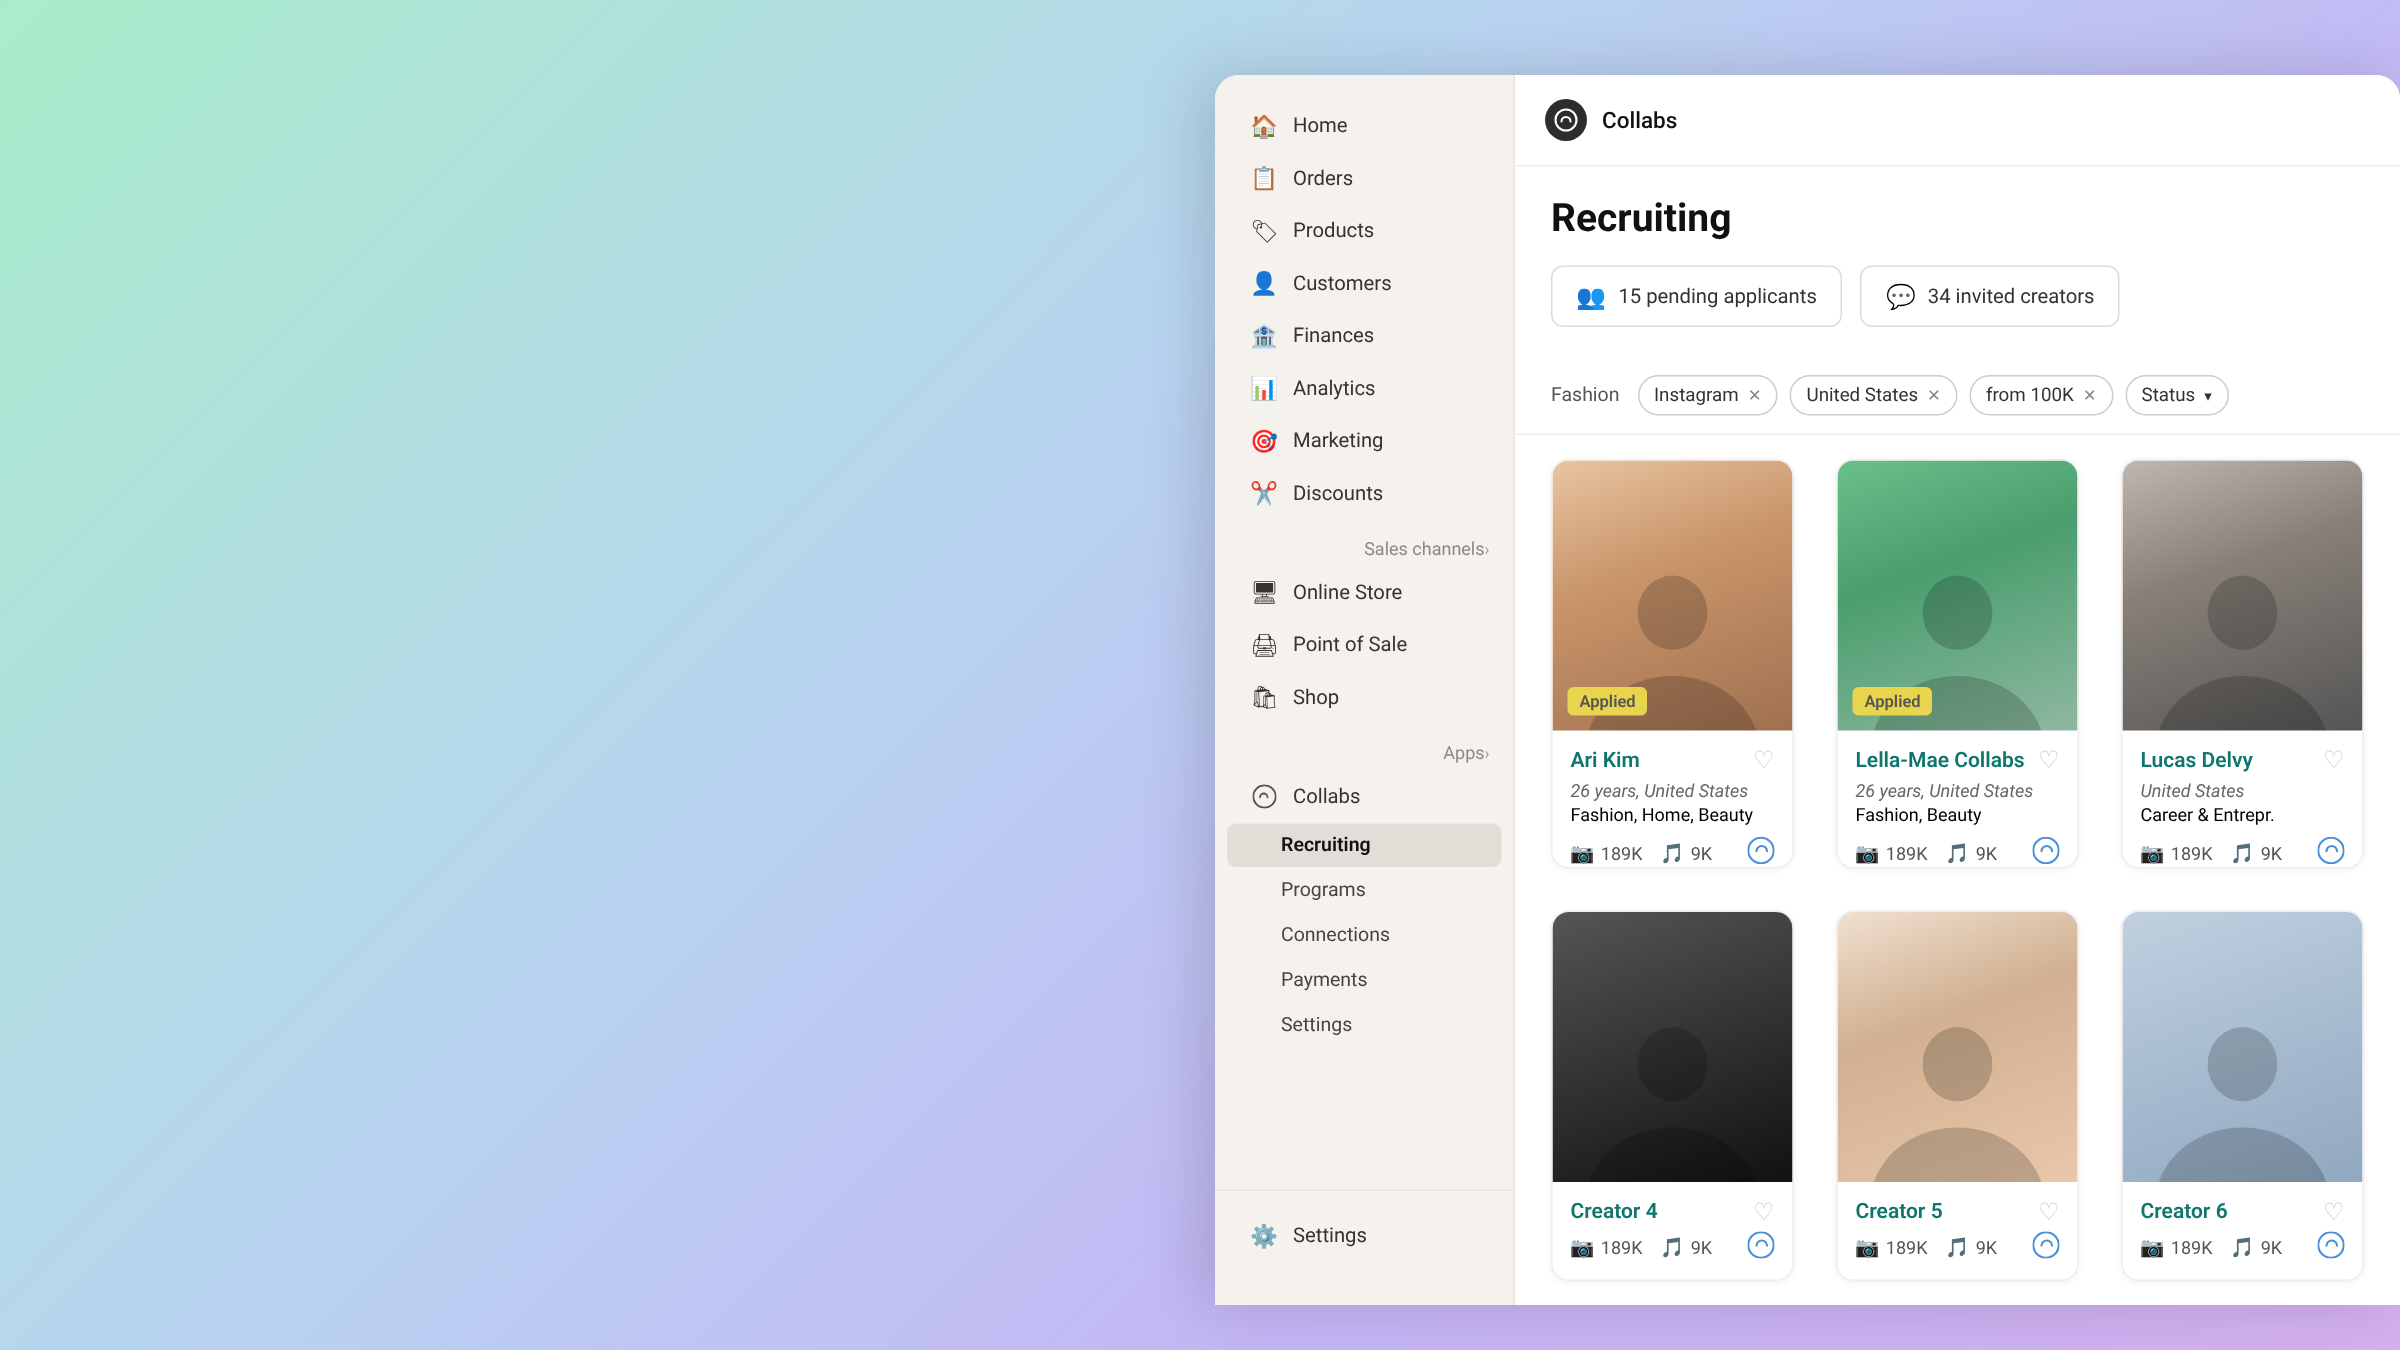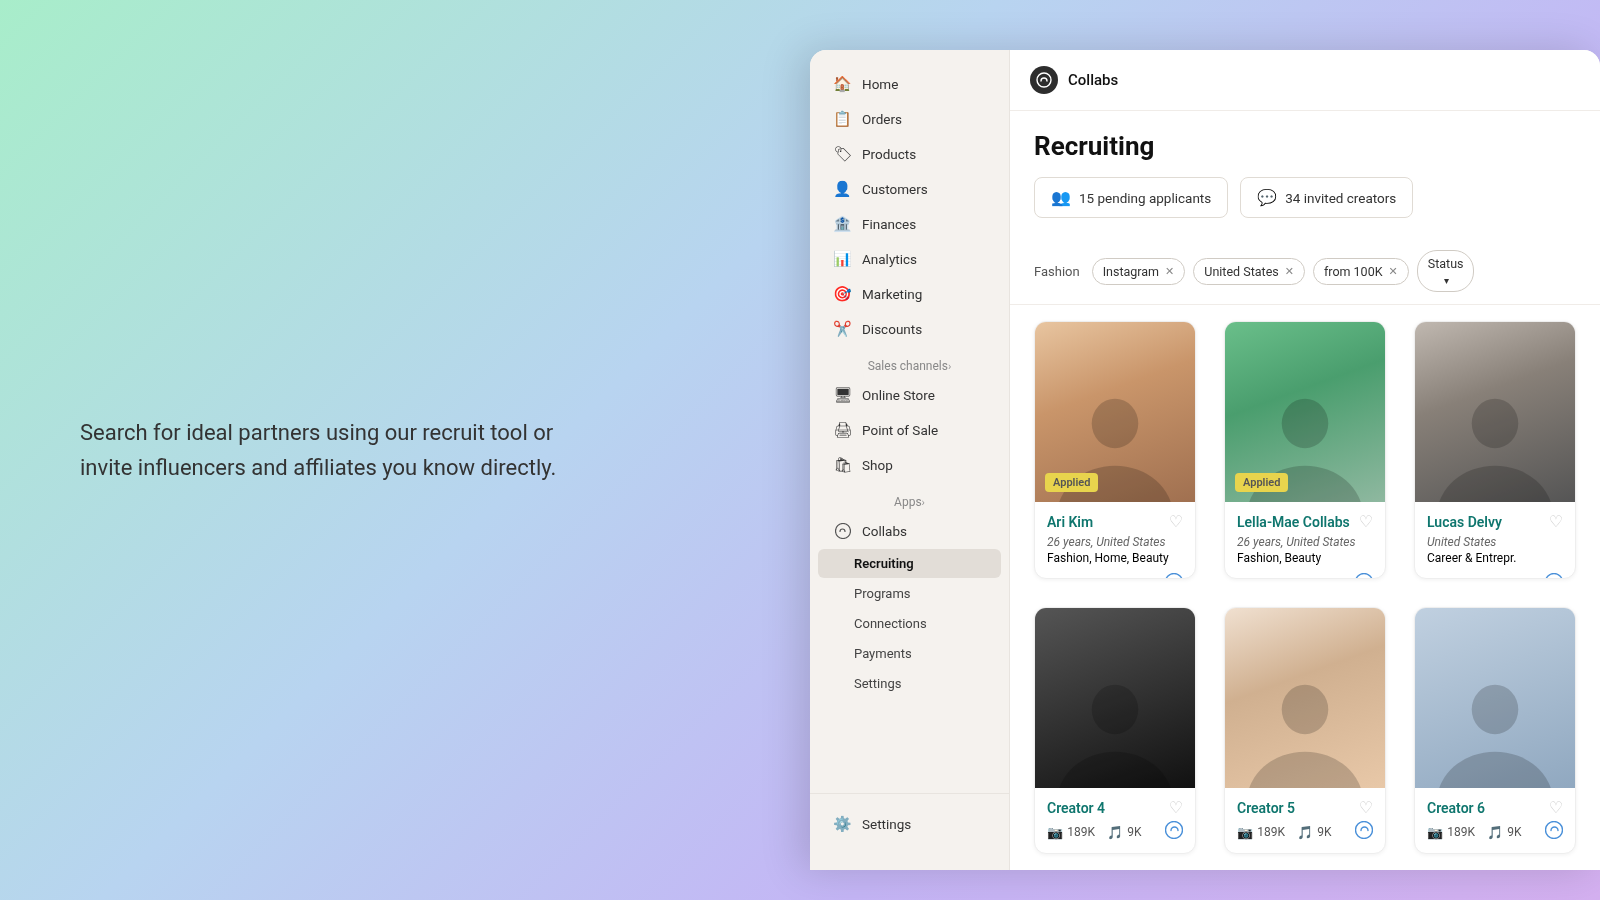--- a/index.html
+++ b/index.html
@@ -90,21 +90,21 @@
       font-size: 15px;
       flex-shrink: 0;
     }
 
     .sidebar-section-label {
       font-size: 12px;
       color: #888;
       padding: 12px 16px 4px;
       display: flex;
       align-items: center;
-      justify-content: center;
+      justify-content: flex-end;
     }
 
     .sidebar-section-label .arrow {
       font-size: 11px;
       color: #999;
     }
 
     .sidebar-sub-item {
       display: flex;
       align-items: center;
@@ -245,21 +245,20 @@
       display: flex;
       align-items: center;
       gap: 4px;
       padding: 5px 10px;
       border: 1.5px solid #d0cbc4;
       border-radius: 20px;
       font-size: 12.5px;
       color: #333;
       background: #fff;
       cursor: pointer;
-      flex-direction: column;
     }
 
     .creators-grid {
       display: grid;
       grid-template-columns: repeat(3, 1fr);
       gap: 28px;
       padding: 16px 24px;
       overflow-y: auto;
       flex: 1;
     }
@@ -377,21 +376,20 @@
       width: 100%;
       height: 100%;
     }
   </style>
 </head>
 <body>
 
 <div class="bg">
 
   <div class="left-panel">
-    <p class="hero-subtitle">Search for ideal partners using our recruit tool or invite influencers and affiliates you know directly.</p>
   </div>
 
   <div class="app-window">
 
     <div class="sidebar">
       <div class="sidebar-nav">
         <div class="sidebar-item">
           <span class="sidebar-icon">🏠</span>
           <span>Home</span>
         </div>

